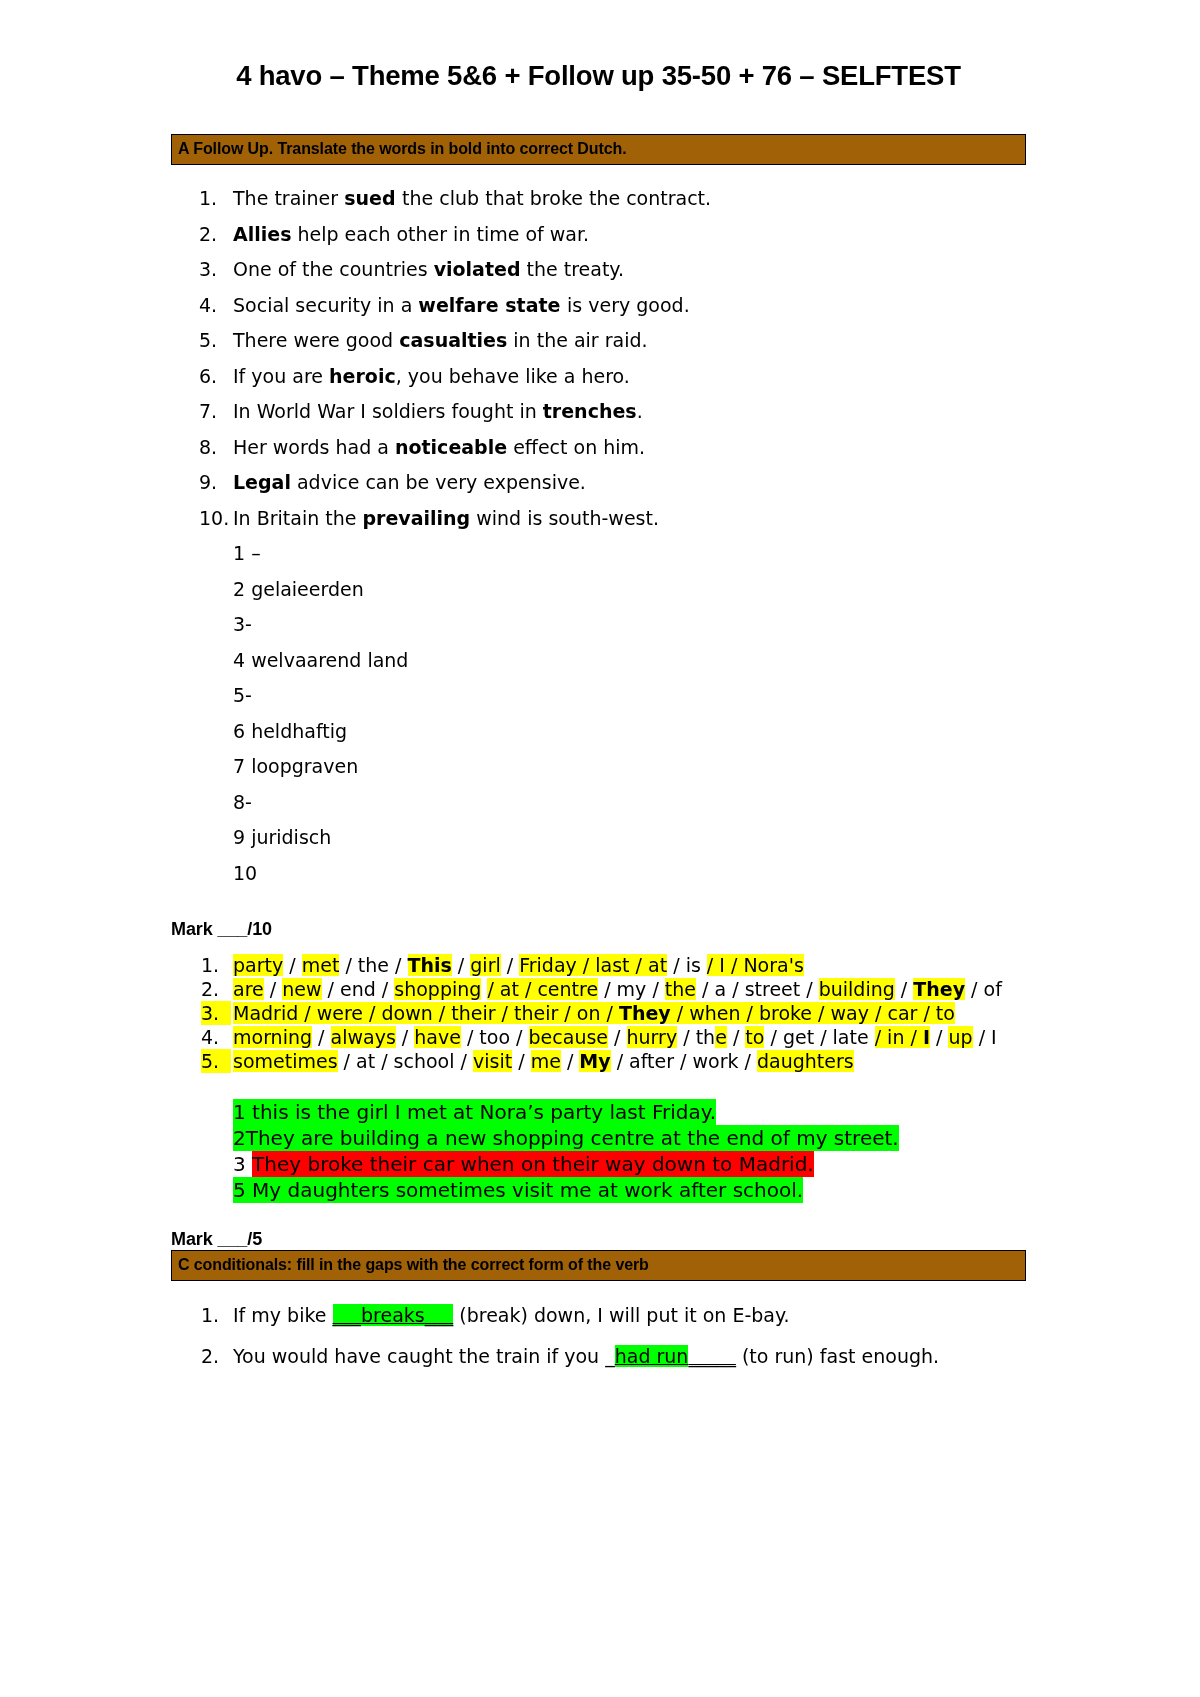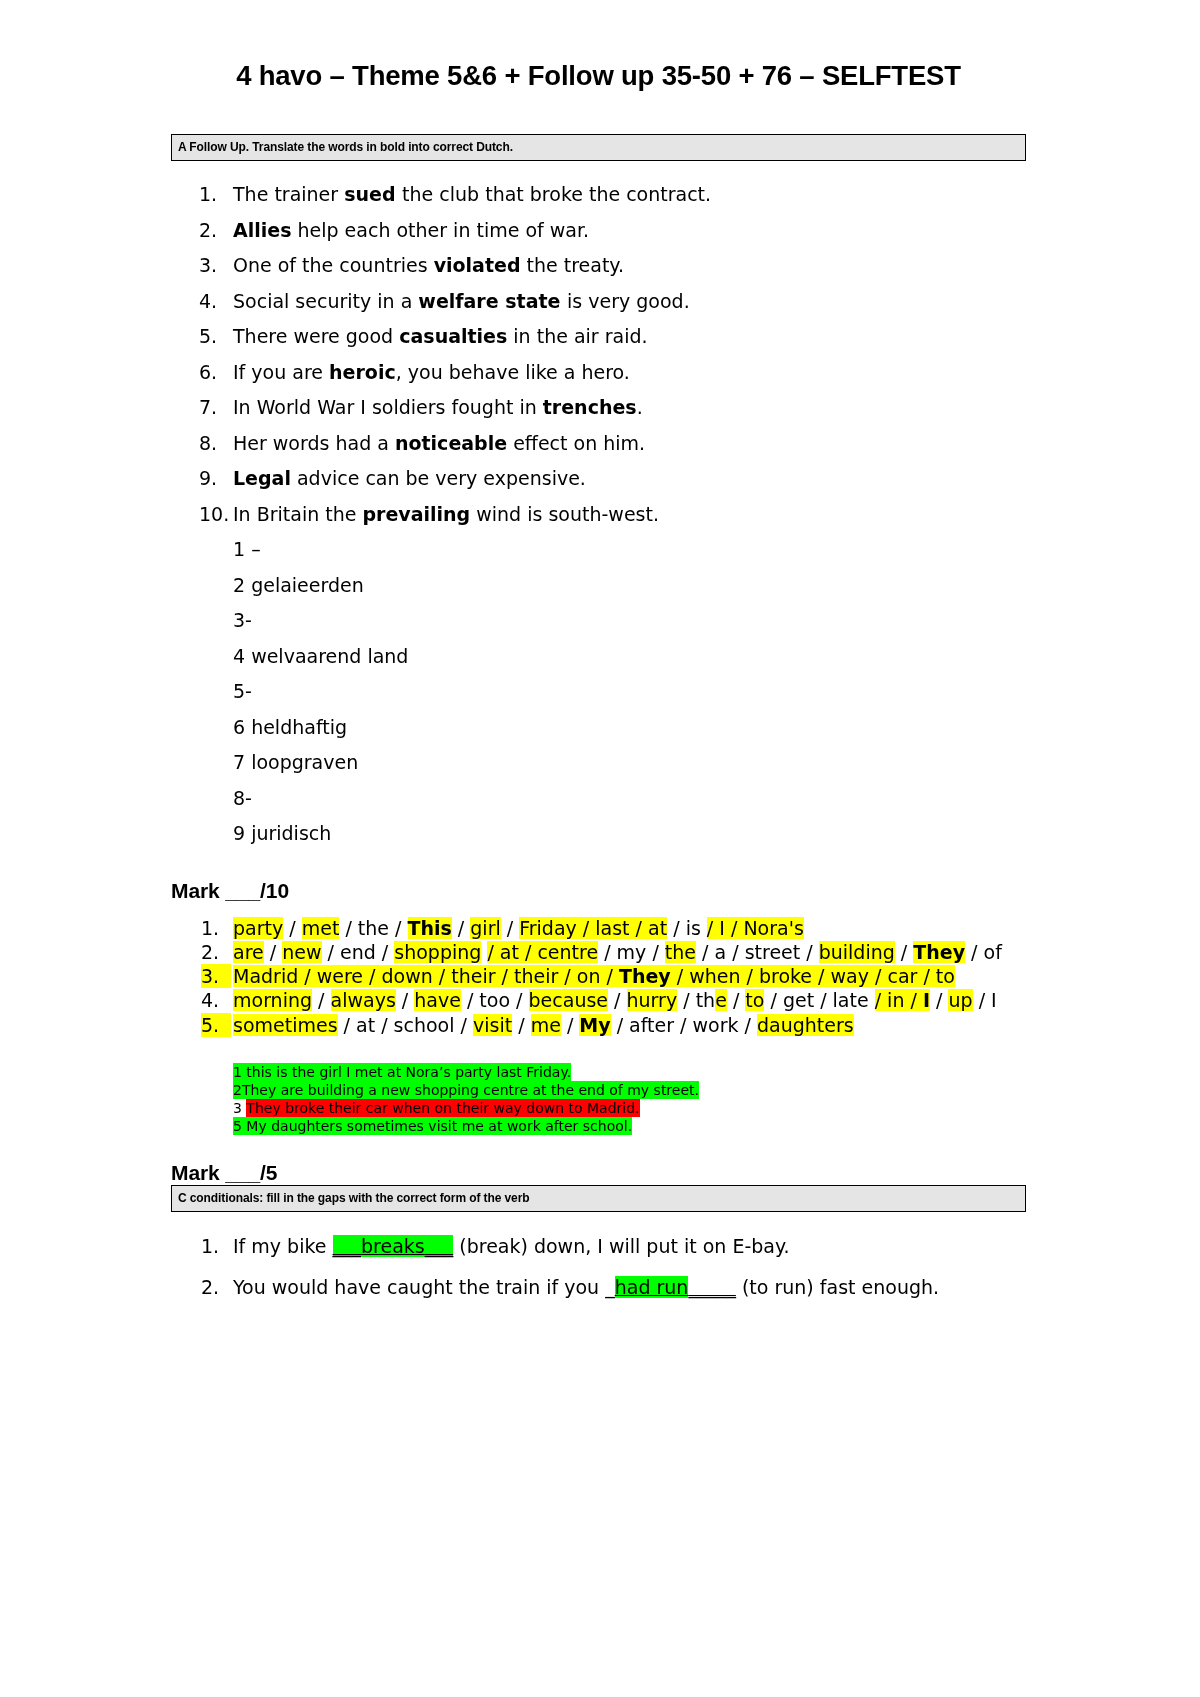--- a/index.html
+++ b/index.html
@@ -39,25 +39,25 @@
     margin-top: 60px;
     margin-bottom: 0;
     white-space: nowrap;
   }
 
   
   .section-box {
     border: 1.5px solid #000000;
     font-family: "Liberation Sans", sans-serif;
     font-weight: bold;
-    font-size: 12px;
+    font-size: 16px;
     letter-spacing: -0.1px;
     padding: 5px 6px 6px 6px;
     box-sizing: border-box;
-    background: #e5e5e5;
+    background: #a16207;
   }
 
   
   ol.qlist {
     margin: 0;
     padding: 0;
     list-style: none;
   }
   ol.qlist > li {
     position: relative;
@@ -93,21 +93,21 @@
     font-size: 19px;
     line-height: 1.0;
     padding-left: 62px;
     margin-bottom: 16.5px;
   }
 
   
   .mark-line {
     font-family: "Liberation Sans", sans-serif;
     font-weight: bold;
-    font-size: 21px;
+    font-size: 18px;
     letter-spacing: -0.1px;
   }
 
   
   ol.list-b {
     margin: 0;
     padding: 0;
     list-style: none;
   }
   ol.list-b > li {
@@ -129,21 +129,21 @@
   .bsent { white-space: normal; }
 
   
   .answers-b {
     margin: 0;
     padding: 0;
     list-style: none;
     padding-left: 62px;
   }
   .answers-b li {
-    font-size: 14px;
+    font-size: 20px;
     line-height: 1.30;
     margin: 0;
   }
   .answers-b li span.seg { padding: 1px 0 1px 0; }
 
   
   ol.list-c {
     margin: 0;
     padding: 0;
     list-style: none;
@@ -226,20 +226,21 @@
     <ul class="answers-a" style="margin-top:16px;">
       <li>1 –</li>
       <li>2  gelaieerden</li>
       <li>3-</li>
       <li>4 welvaarend land</li>
       <li>5-</li>
       <li>6 heldhaftig</li>
       <li>7 loopgraven</li>
       <li>8-</li>
       <li>9 juridisch</li>
+      <li>10</li>
     </ul>
 
     <div class="mark-line" style="margin-top:36px;">Mark ___/10</div>
 
 
     <ol class="list-b" style="margin-top:13px;">
 
       <li>
         <span class="num">1.</span>
         <span class="bsent"><span class="hl-y">party</span><span> / </span><span class="hl-y">met</span><span> / the / </span><span class="hl-y u-bold">This</span><span> / </span><span class="hl-y">girl</span><span> / </span><span class="hl-y">Friday / last / at</span><span> / is </span><span class="hl-y">/ I / </span><span class="hl-y">Nora's</span></span>

